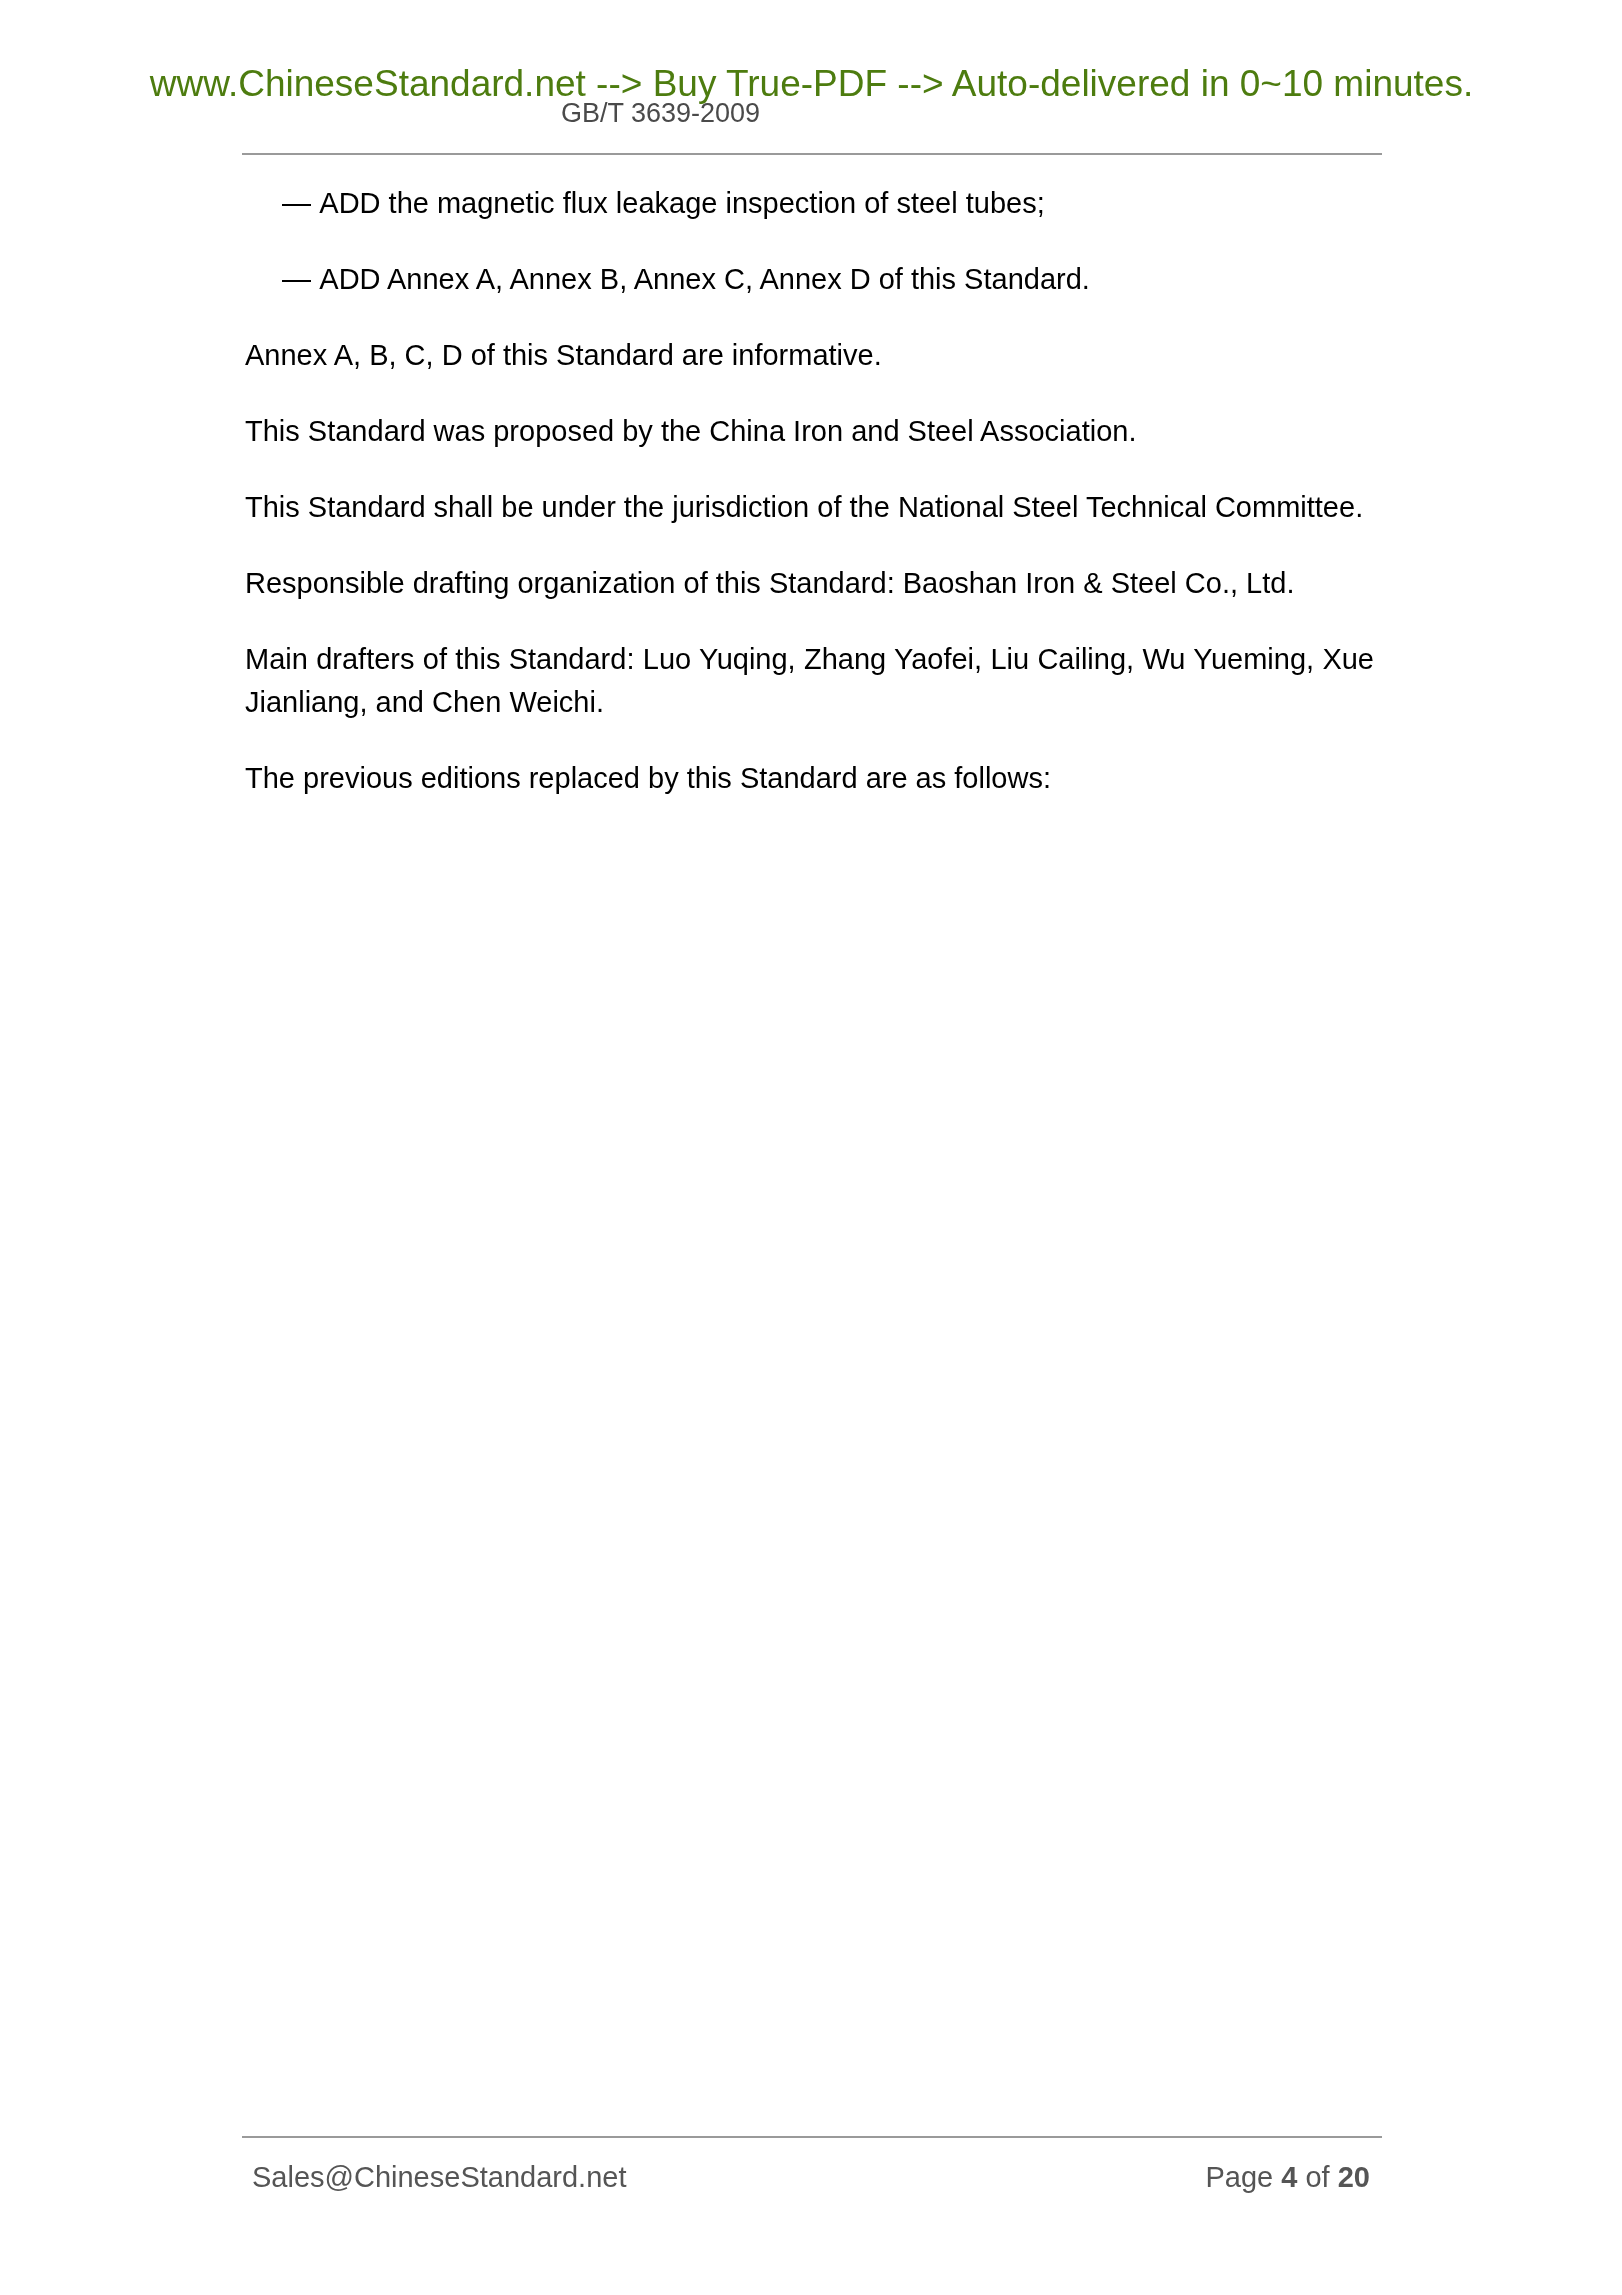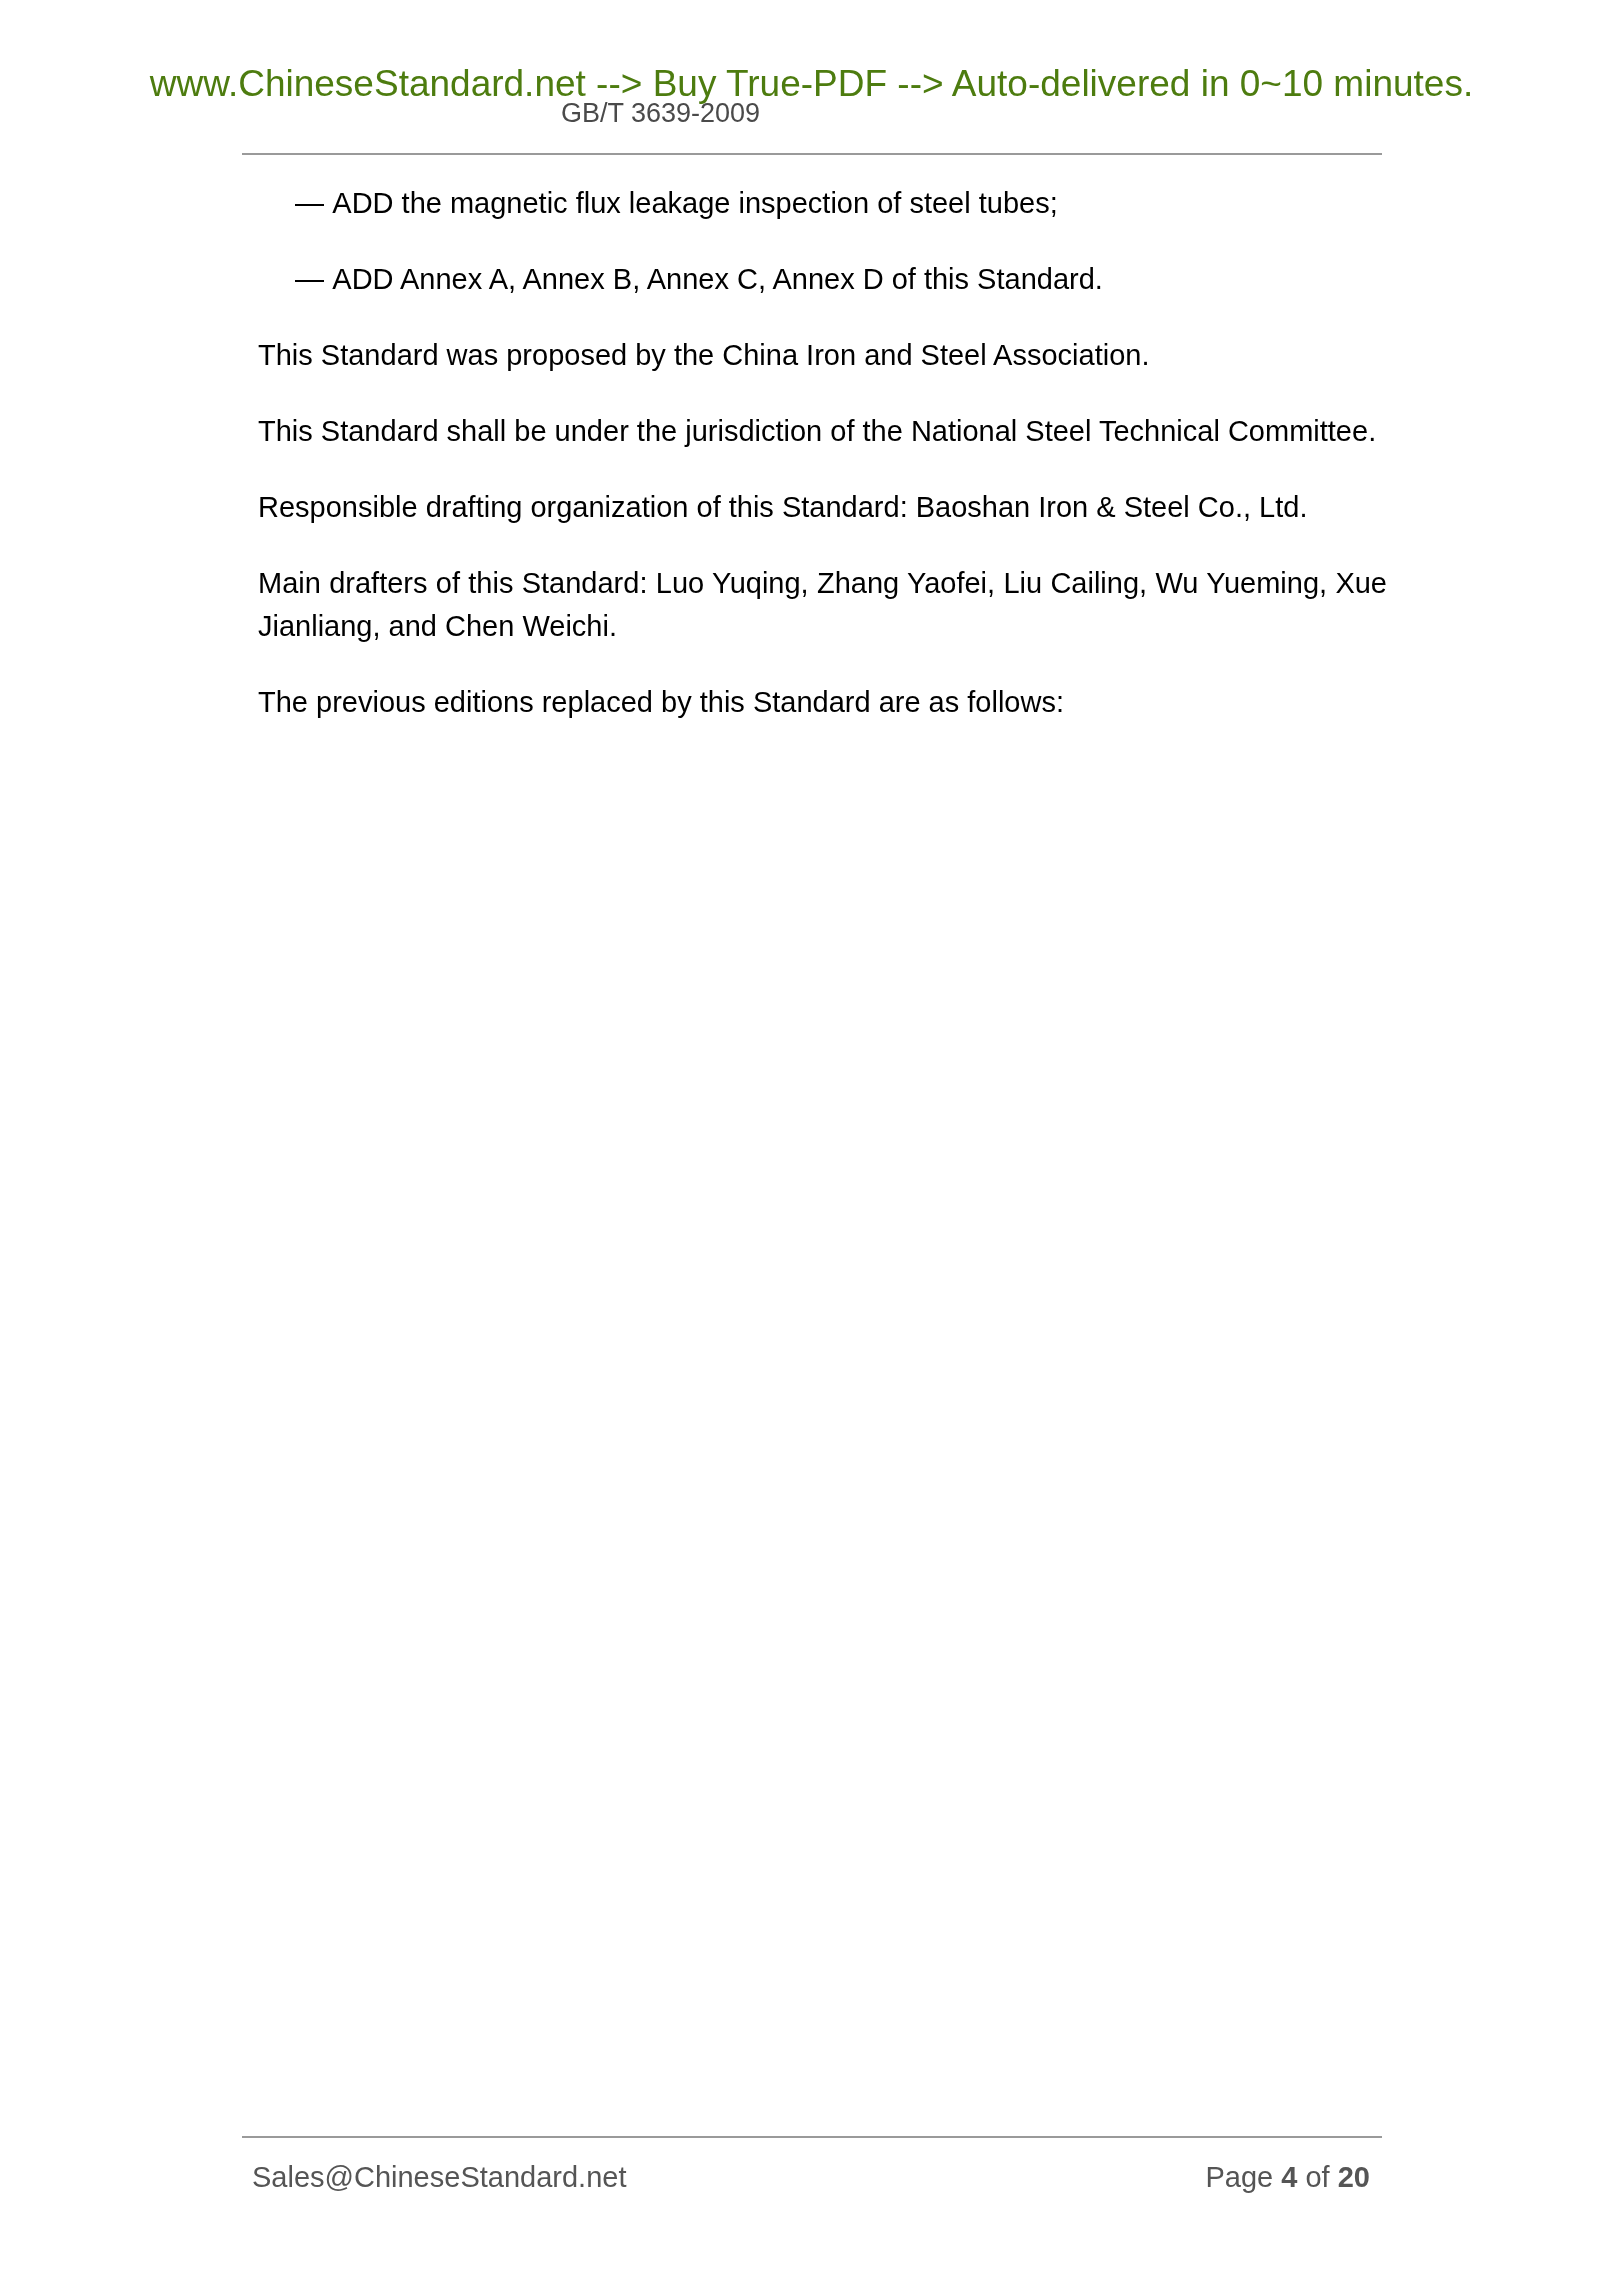--- a/index.html
+++ b/index.html
@@ -41,21 +41,21 @@
       left: 242px;
       width: 1140px;
       height: 1.7px;
       background: #9a9a9a;
     }
     .rule.top { top: 153px; }
     .rule.bottom { top: 2136px; }
 
     .body {
       position: absolute;
-      left: 258px;
+      left: 245px;
       top: 182px;
       width: 1129px;
       font-size: 29px;
       line-height: 43px;
       color: #000000;
     }
     .body p {
       margin: 0 0 33px 0;
       text-align: justify;
       text-align-last: left;
@@ -100,20 +100,21 @@
   <div class="rule top"></div>
 </div>
 
 <div class="body">
   <p class="indent">
     <span class="dash">—</span><span>ADD the magnetic flux leakage inspection of steel tubes;</span>
   </p>
   <p class="indent">
     <span class="dash">—</span><span>ADD Annex A, Annex B, Annex C, Annex D of this Standard.</span>
   </p>
+  <p>Annex A, B, C, D of this Standard are informative.</p>
   <p>This Standard was proposed by the China Iron and Steel Association.</p>
   <p>This Standard shall be under the jurisdiction of the National Steel Technical Committee.</p>
   <p>Responsible drafting organization of this Standard: Baoshan Iron &amp; Steel Co., Ltd.</p>
   <p>Main drafters of this Standard: Luo Yuqing, Zhang Yaofei, Liu Cailing, Wu Yueming, Xue Jianliang, and Chen Weichi.</p>
   <p>The previous editions replaced by this Standard are as follows:</p>
 </div>
 
 <div>
   <div class="rule bottom"></div>
   <a class="footer-email">Sales@ChineseStandard.net</a>

